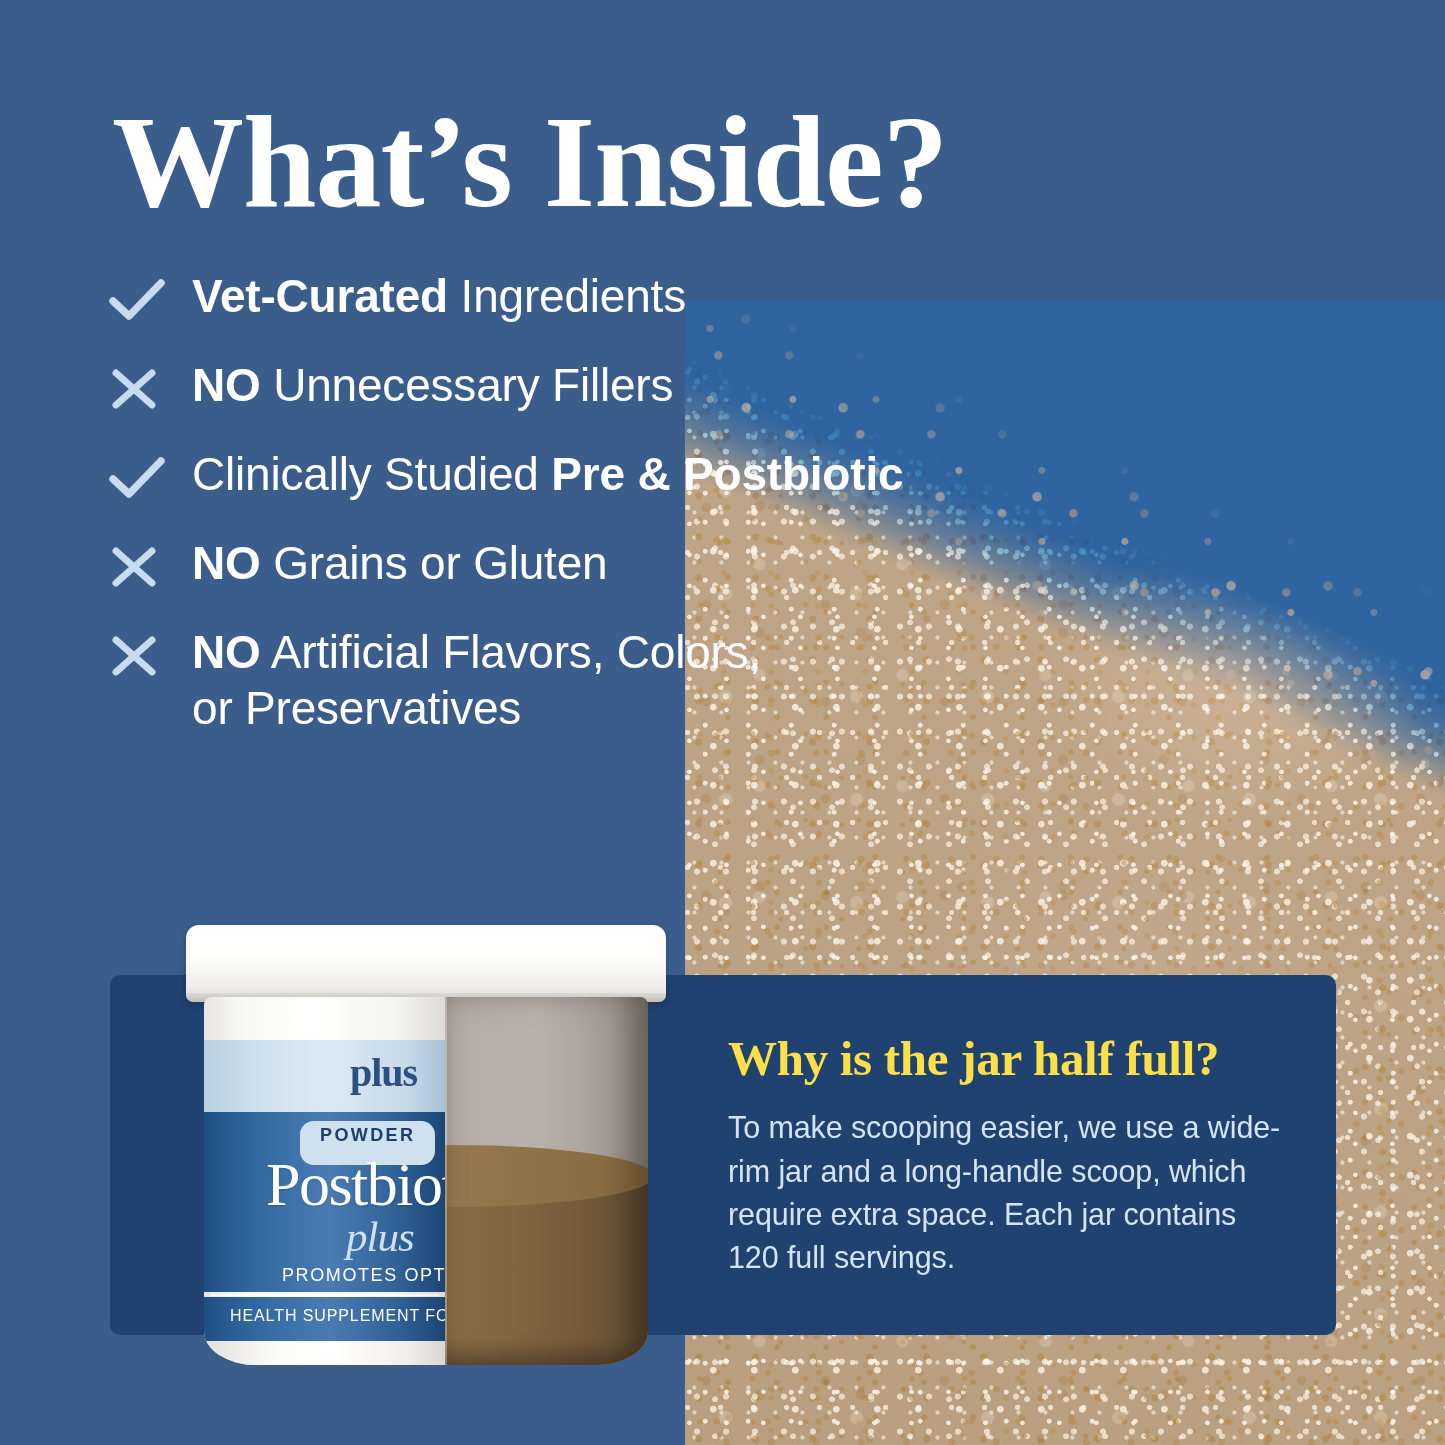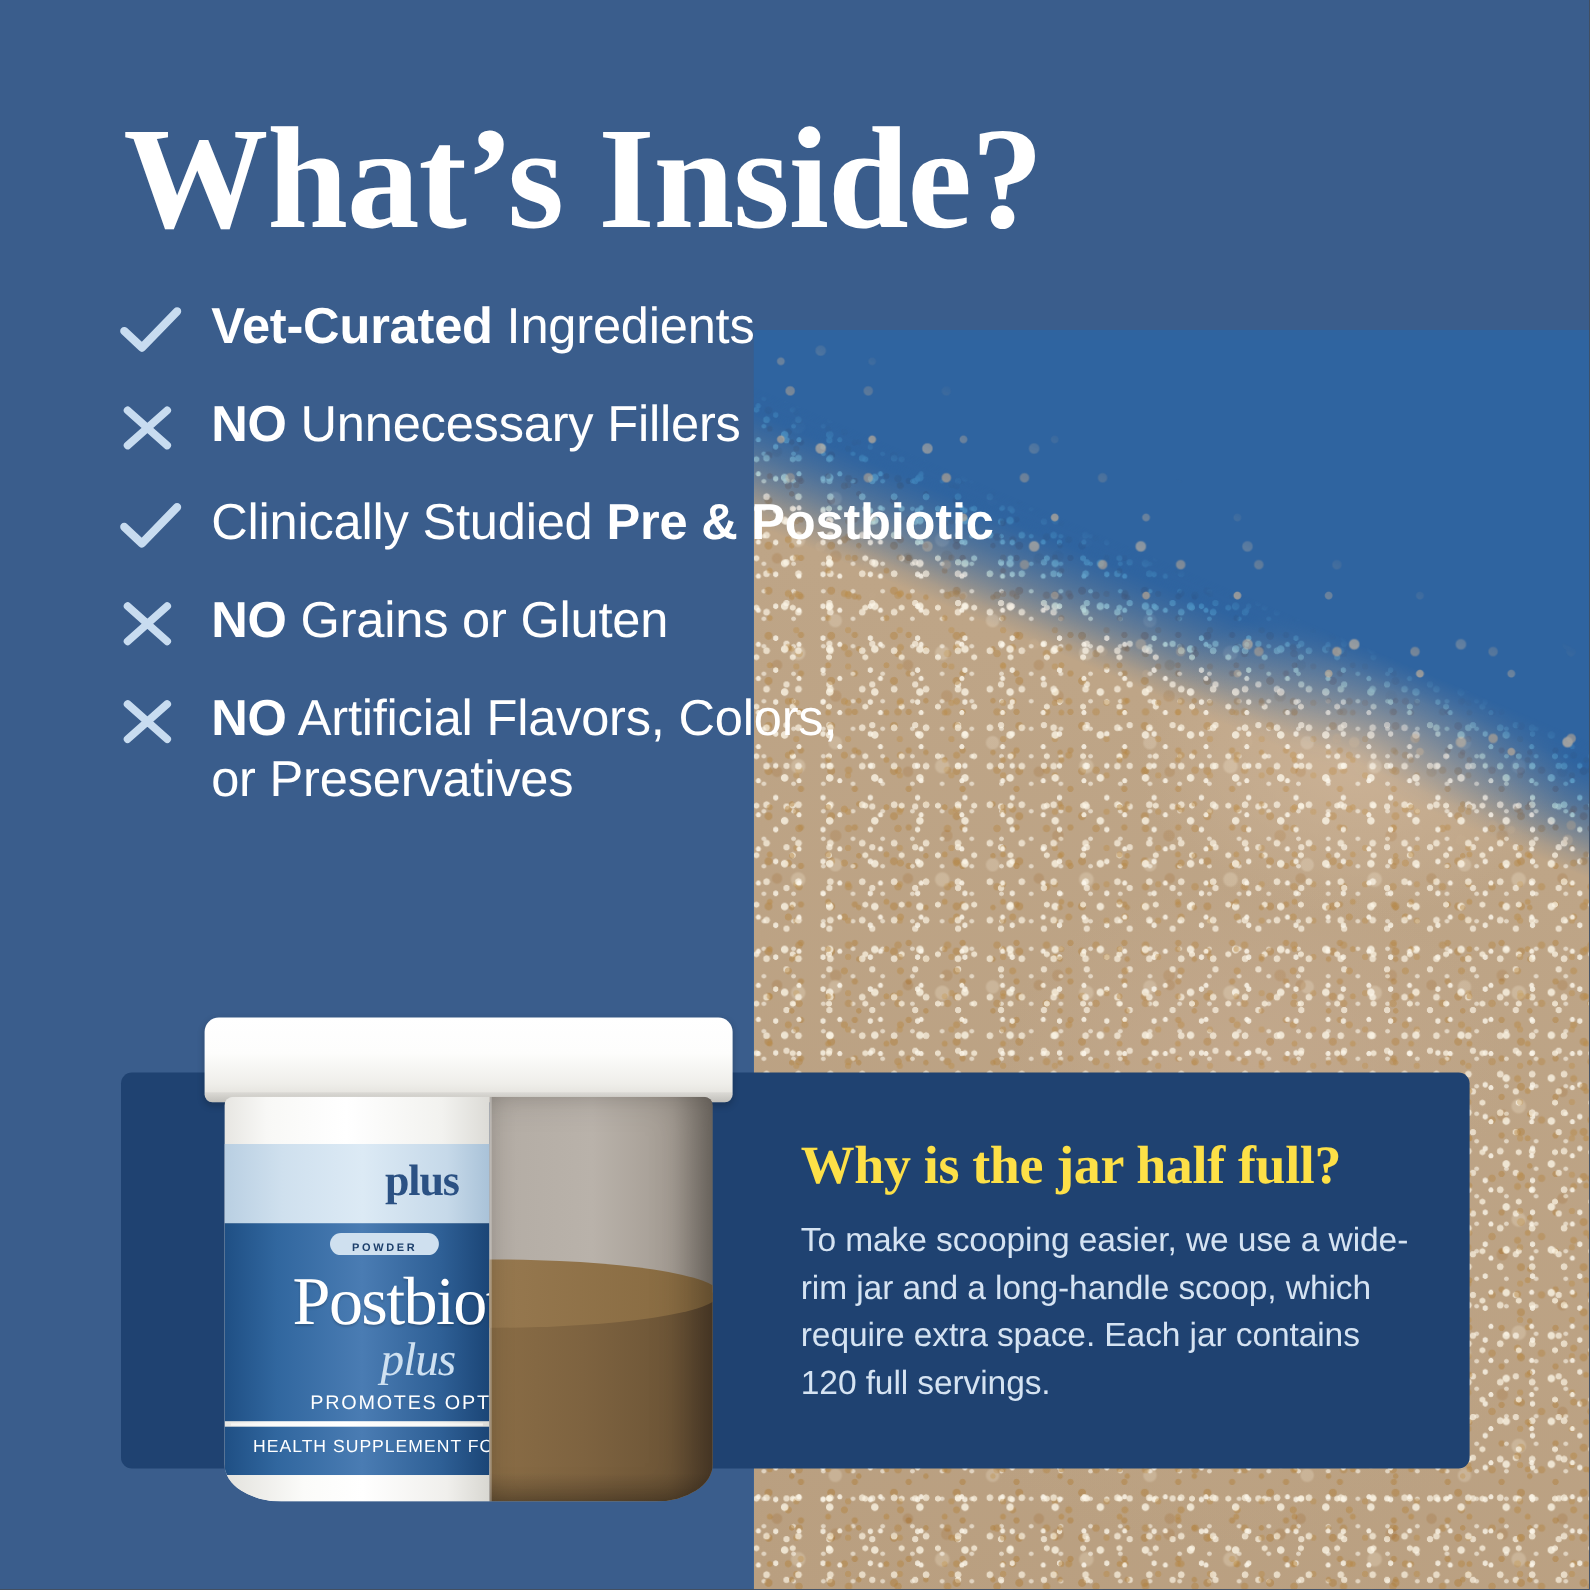--- a/index.html
+++ b/index.html
@@ -247,26 +247,26 @@
     font-weight:700;
     font-size:40px;
     color:#2b5183;
     letter-spacing:-1px;
     padding-left:118px;
     white-space:nowrap;
   }
   .pill{
     position:absolute;
     left:96px; top:124px;
-    height:20px;
+    height:44px;
     padding:0 20px;
     border-radius:14px;
     background:#cfe0ef;
     color:#1d3f6b;
-    font-size:10px;
+    font-size:18px;
     font-weight:700;
     letter-spacing:2.4px;
     line-height:28px;
     white-space:nowrap;
   }
   .prod-name{
     position:absolute;
     left:0; right:0; top:152px;
     padding-left:62px;
     font-family:"Liberation Serif","DejaVu Serif",serif;

